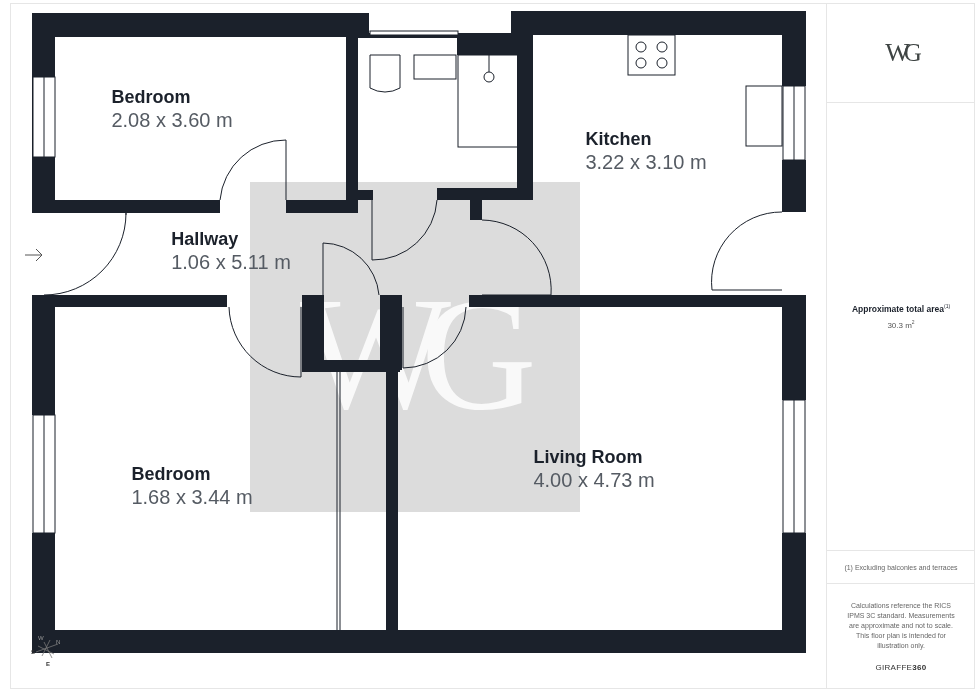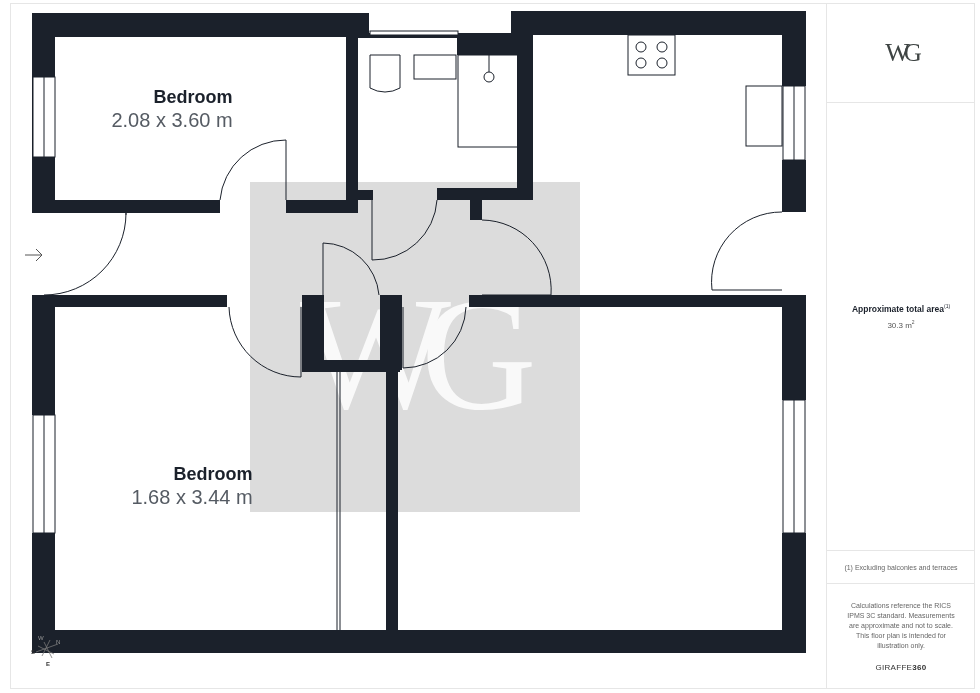--- a/index.html
+++ b/index.html
@@ -13,21 +13,21 @@
   .logo span:last-child { font-size:25px; margin-left:-1px; }
   .area-sec { top:300px; }
   .area-title { font-size:8.5px; font-weight:bold; color:#1b212b; }
   .area-title sup { font-size:5px; font-weight:normal; }
   .area-value { font-size:8px; color:#555; margin-top:5px; }
   .area-value sup { font-size:5px; }
   .note-sec { top:547px; height:34px; border-top:1px solid #e6e6e6; border-bottom:1px solid #e6e6e6; display:flex; align-items:center; justify-content:center; font-size:7px; color:#666; }
   .disc-sec { top:598px; padding:0 16px; font-size:7px; line-height:10px; color:#666; }
   .brand { margin-top:12px; font-size:8px; color:#333; letter-spacing:0.3px; }
   .brand b { font-weight:bold; }
-  .room-label { position:absolute; text-align:right; transform:translateX(-50%); white-space:nowrap; }
+  .room-label { position:absolute; text-align:left; transform:translateX(-50%); white-space:nowrap; }
   .room-name { font-size:18px; font-weight:bold; color:#1b212b; line-height:22px; }
   .room-dims { font-size:20px; color:#555b63; line-height:24px; }
   .compass { position:absolute; left:28px; top:632px; width:40px; height:40px; }
 </style>
 </head>
 <body>
 
 <div class="frame"></div>
 
 <div class="plan">
@@ -113,23 +113,35 @@
       <line x1="25" y1="255" x2="42" y2="255"></line>
       <path d="M36 249 L42 255 L36 261"></path>
     </g>
   </svg>
 
   
   <div class="room-label" style="left:172px; top:86px;">
     <div class="room-name">Bedroom</div>
     <div class="room-dims">2.08 x 3.60 m</div>
   </div>
+  <div class="room-label" style="left:646px; top:128px;">
+    <div class="room-name">Kitchen</div>
+    <div class="room-dims">3.22 x 3.10 m</div>
+  </div>
+  <div class="room-label" style="left:231px; top:228px;">
+    <div class="room-name">Hallway</div>
+    <div class="room-dims">1.06 x 5.11 m</div>
+  </div>
   <div class="room-label" style="left:192px; top:463px;">
     <div class="room-name">Bedroom</div>
     <div class="room-dims">1.68 x 3.44 m</div>
+  </div>
+  <div class="room-label" style="left:594px; top:446px;">
+    <div class="room-name">Living Room</div>
+    <div class="room-dims">4.00 x 4.73 m</div>
   </div>
 
   
   <svg class="compass" viewBox="0 0 40 40">
     <g stroke="#777" stroke-width="0.8">
       <line x1="16" y1="10" x2="24" y2="26"></line>
         <line x1="8" y1="20" x2="30" y2="12"></line>
       <line x1="10" y1="14" x2="26" y2="22"></line>
         <line x1="14" y1="24" x2="22" y2="8"></line>
     </g>

